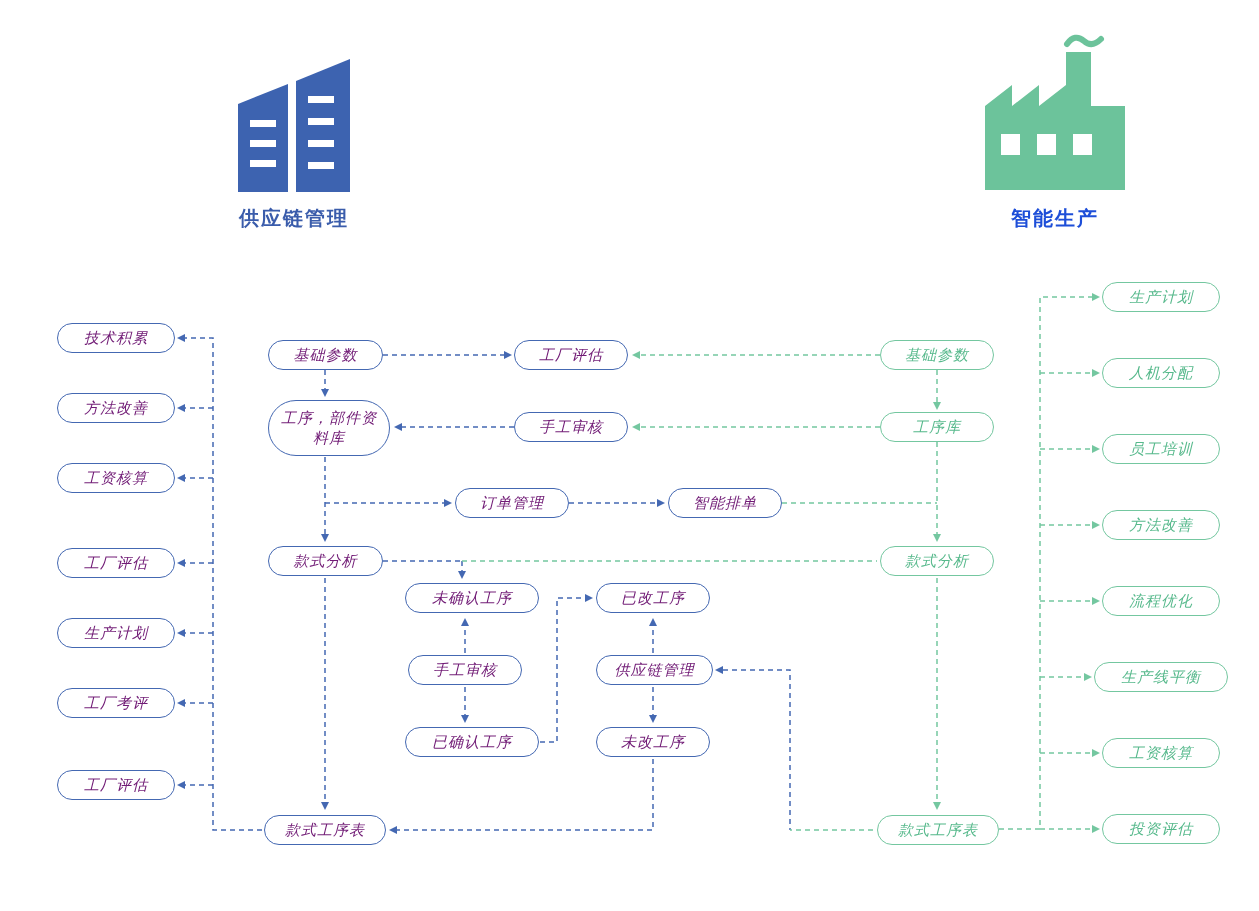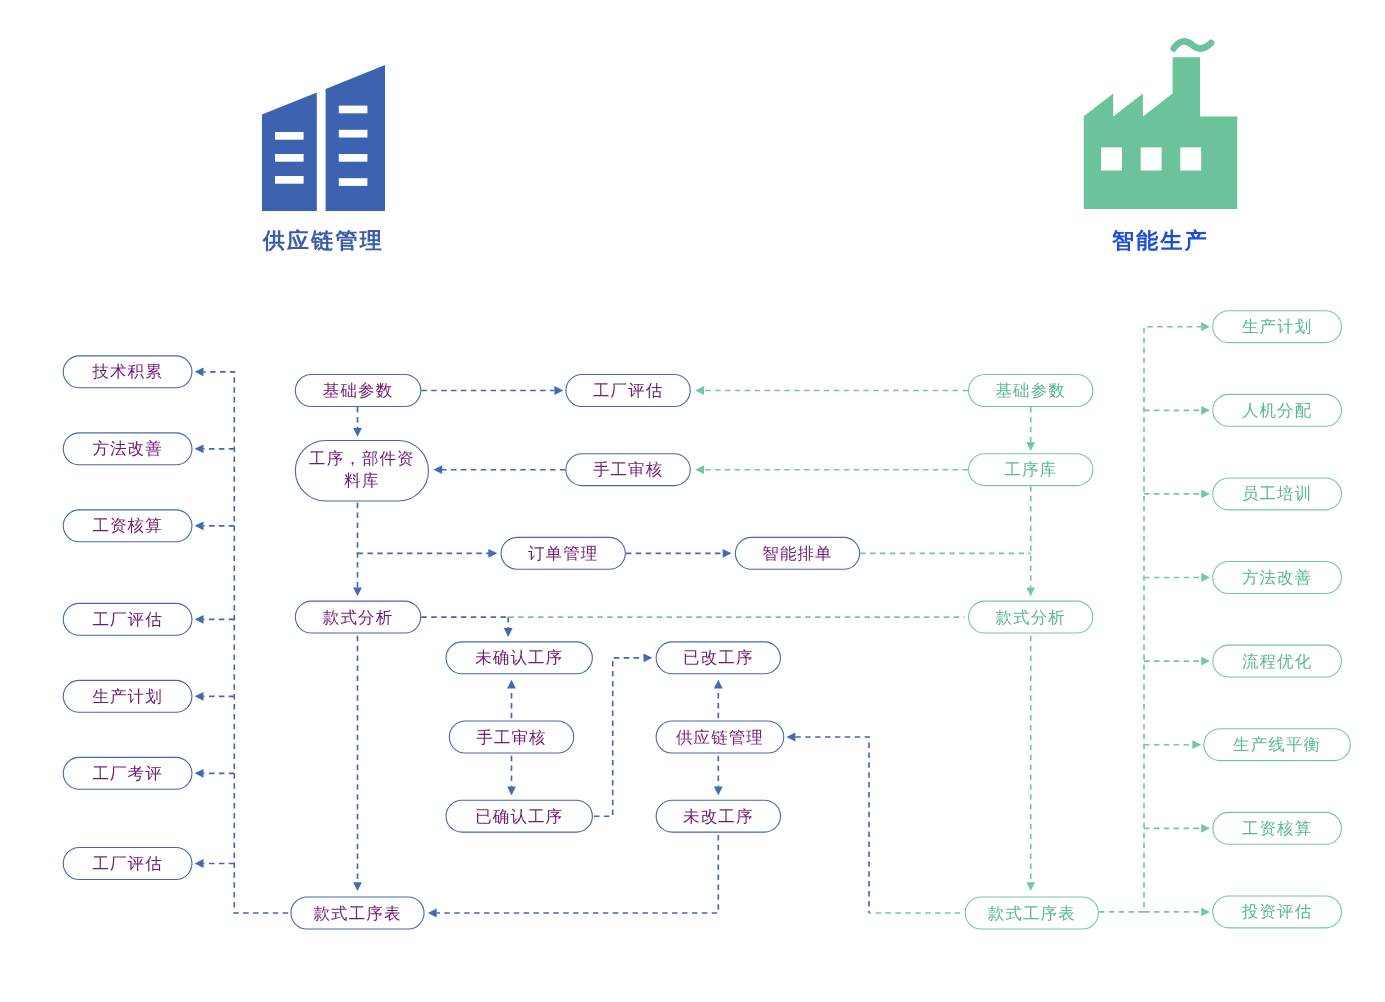--- a/index.html
+++ b/index.html
@@ -10,20 +10,21 @@
   .connector-layer{position:absolute;left:0;top:0;width:1259px;height:911px;}
   .blue-line{stroke:#4468b2;stroke-width:1.5;stroke-dasharray:5 4;fill:none;}
   .green-line{stroke:#74c7a0;stroke-width:1.5;stroke-dasharray:5 4;fill:none;}
   .blue-arrow{fill:#4468b2;}
   .green-arrow{fill:#74c7a0;}
   .node{
     position:absolute;height:30px;box-sizing:border-box;background:#ffffff;
     border:1.6px solid;border-radius:16px;display:flex;align-items:center;
     justify-content:center;font-size:15px;letter-spacing:1px;white-space:nowrap;
     z-index:2;
+    font-style:italic;
   }
   .node.blue{border-color:#4468b2;color:#701a75;}
   .node.green{border-color:#74c7a0;color:#57b98c;}
   .node.tall{height:56px;border-radius:28px;white-space:normal;text-align:center;
     line-height:1.35;padding:0 12px;}
   .brand{position:absolute;display:flex;flex-direction:column;align-items:center;z-index:2;}
   .brand-label{font-size:20px;font-weight:700;letter-spacing:2px;margin-top:13px;}
   .brand-label.blue-t{color:#3a5cab;}
   .brand-label.green-t{color:#1d4ed8;}
 </style>

